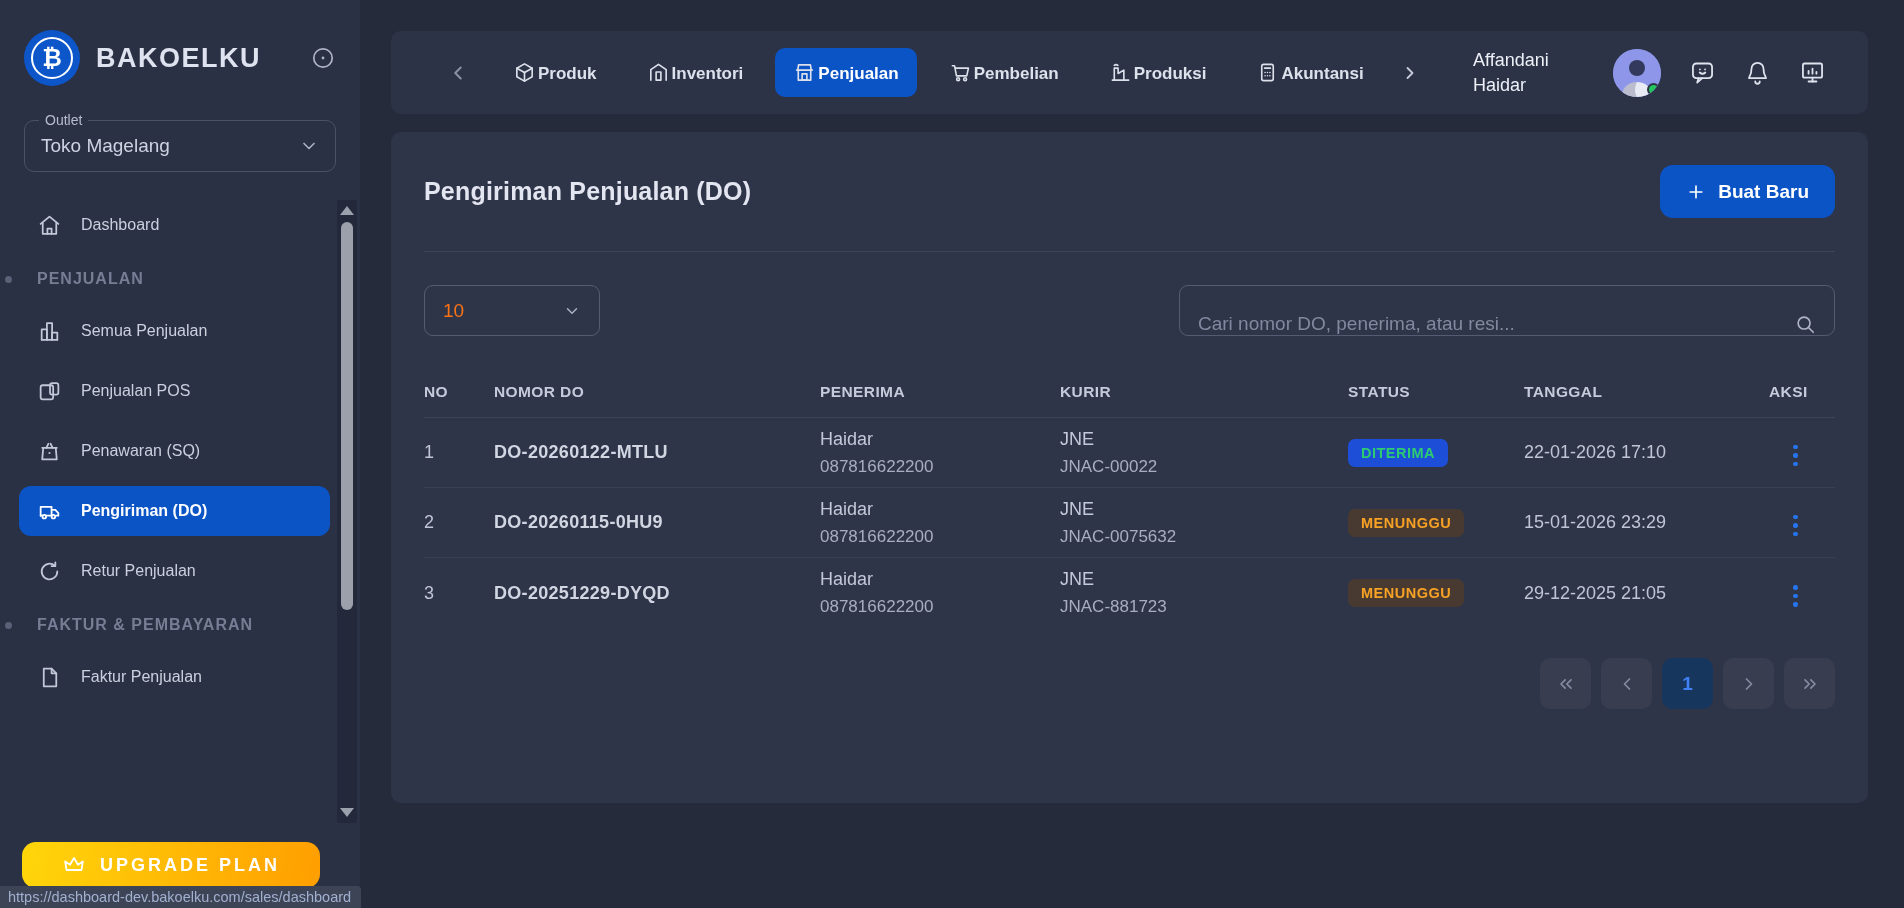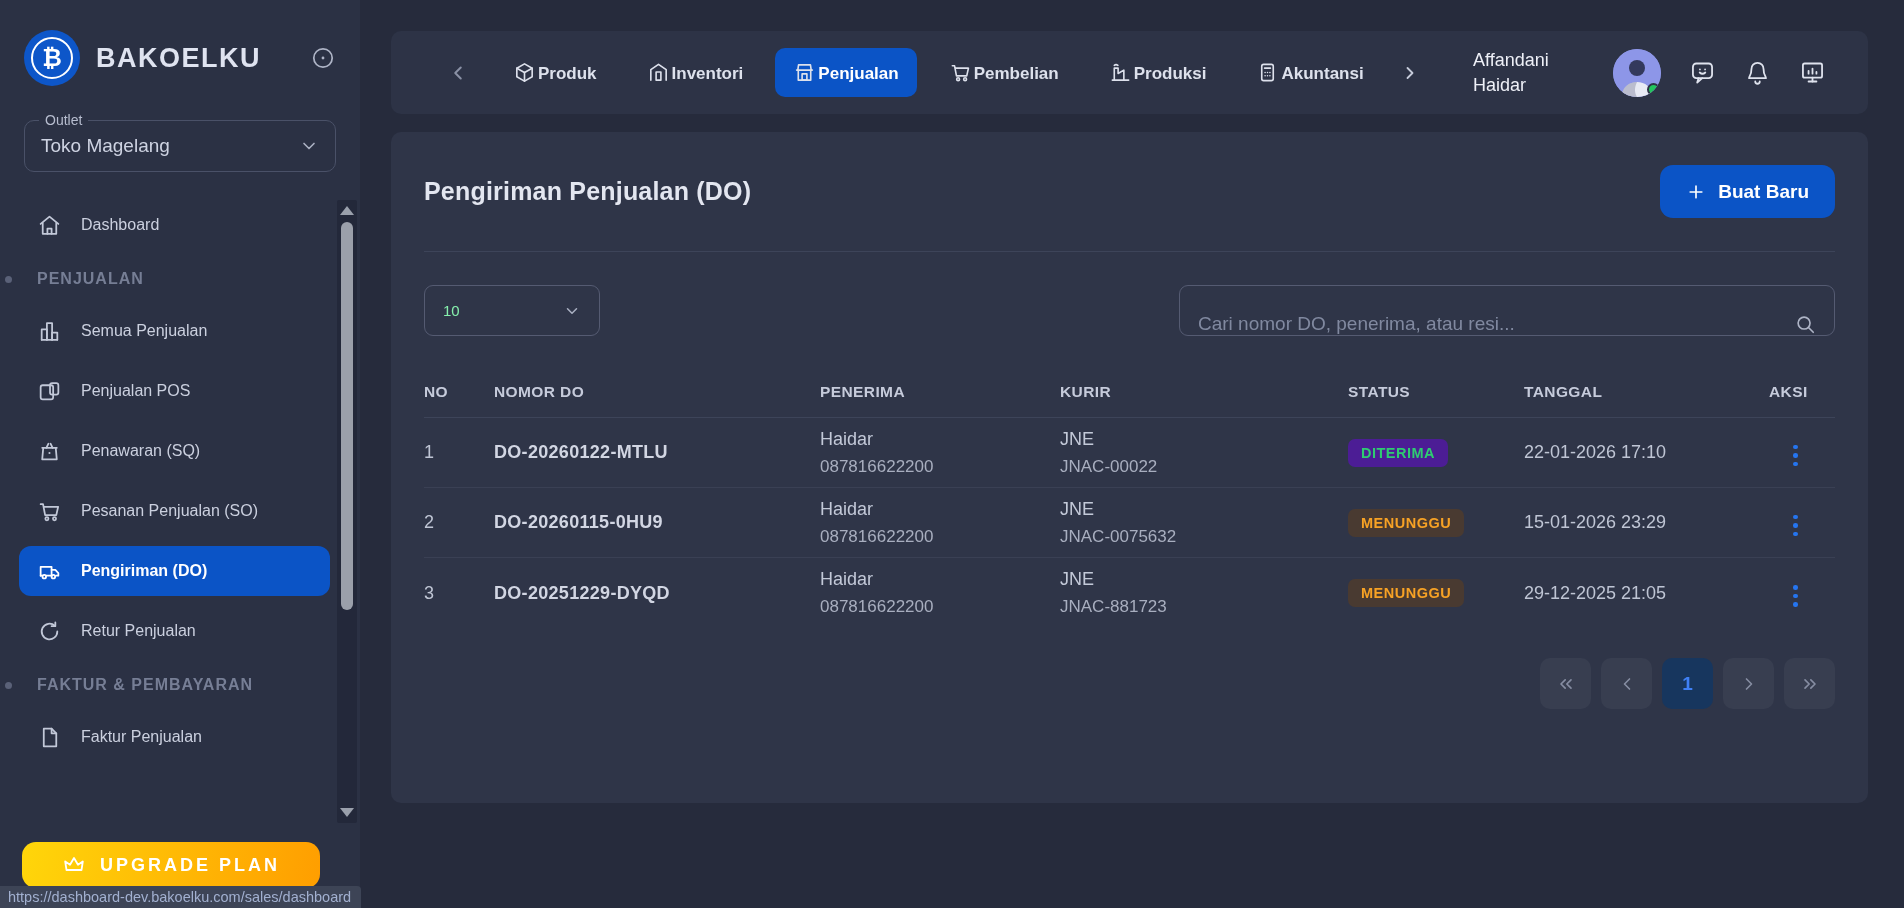--- a/index.html
+++ b/index.html
@@ -71,37 +71,37 @@
 
   
   .card{margin-top:18px;height:671px;background:var(--bg-card);border-radius:10px;display:flex;flex-direction:column;padding:0 33px}
   .card-head{height:120px;display:flex;align-items:center;border-bottom:1px solid var(--divider)}
   .page-title{font-size:25px;font-weight:bold;color:#e3e6f0;letter-spacing:.2px}
   .create-btn{margin-left:auto;height:53px;padding:0 26px;border:none;border-radius:13px;background:var(--accent-blue);color:#fff;
     font-size:19px;font-weight:600;display:flex;align-items:center;gap:12px;cursor:pointer;font-family:inherit}
   .create-btn .plus{width:20px;height:20px}
 
   .toolbar{margin-top:33px;display:flex;align-items:center}
-  .page-size{width:176px;height:51px;border:1px solid #555b72;border-radius:9px;display:flex;align-items:center;padding:0 18px;font-size:15px;color:#86efac;cursor:pointer}
+  .page-size{width:176px;height:51px;border:1px solid #555b72;border-radius:9px;display:flex;align-items:center;padding:0 18px;font-size:19px;color:#f97316;cursor:pointer}
   .page-size .chev{margin-left:auto;width:18px;height:18px;color:#aab0c2}
   .search-box{margin-left:auto;width:656px;height:51px;border:1px solid #555b72;border-radius:9px;display:flex;align-items:flex-end;padding:0 18px}
   .search-box input{flex:1;background:transparent;border:none;outline:none;font-size:19px;color:#ced3e2;font-family:inherit}
   .search-box input::placeholder{color:#8189a0}
   .search-box .s-icon{width:22px;height:22px;color:#aeb4c6;cursor:pointer}
 
   .tbl{margin-top:30px}
   .tbl-row{display:grid;grid-template-columns:70px 326px 240px 288px 176px 245px 1fr;align-items:center}
   .tbl-head{height:52px;border-bottom:1px solid var(--divider);font-size:15.5px;font-weight:bold;letter-spacing:.4px;color:#c6cbdb}
   .tbl-body .tbl-row{height:70px;border-bottom:1px solid #3a4054;font-size:18px;color:#bfc5d4}
   .tbl-body .tbl-row:last-child{border-bottom:none}
   .cell-do{font-weight:bold;color:#d2d6e3;letter-spacing:.3px}
   .cell-two .l1{font-size:18px;color:#c3c9d8}
   .cell-two .l2{margin-top:7px;font-size:17px;color:#a8aebf}
   .badge{display:inline-block;padding:6px 13px;border-radius:7px;font-size:14.5px;font-weight:bold;letter-spacing:.5px}
-  .badge.green{color:var(--status-green);background:#4c1d95}
+  .badge.green{color:var(--status-green);background:#1d4ed8}
   .badge.orange{color:var(--status-orange);background:#493a31}
   .dots{display:inline-flex;flex-direction:column;gap:4px;padding:6px 10px;margin-left:14px;cursor:pointer}
   .dots i{width:4.5px;height:4.5px;border-radius:50%;background:#2575f0}
 
   .pagination{margin-top:30px;display:flex;justify-content:flex-end;gap:10px}
   .pg-btn{width:51px;height:51px;border:none;border-radius:10px;background:#383e50;color:#868da2;display:flex;align-items:center;justify-content:center;cursor:pointer;font-family:inherit}
   .pg-btn svg{width:20px;height:20px}
   .pg-btn.current{background:#17365e;color:#3f80f5;font-size:19px;font-weight:600}
 
   .urlbar{position:absolute;left:0;bottom:0;height:22px;background:#3d4456;border-top-right-radius:4px;
@@ -181,30 +181,20 @@
               <path d="M5 8.5h14"></path>
               <path d="M6 8.5L5 19.5h14l-1-11"></path>
               <path d="M9 8.5L11 4.5"></path>
               <path d="M15 8.5l-2-4"></path>
               <circle cx="12" cy="13.5" r="1" fill="currentColor" stroke="none"></circle>
             </svg>
         </span>
         <span>Penawaran (SQ)</span>
       </div>
 
-      <div class="menu-item">
-        <span class="mi-icon">
-          <svg viewBox="0 0 24 24" fill="none" stroke="currentColor" stroke-width="1.7" stroke-linecap="round" stroke-linejoin="round">
-              <path d="M3.5 5h2.3l2 10.5h10.7l1.8-8H7"></path>
-              <circle cx="9.5" cy="19" r="1.5"></circle>
-              <circle cx="16.8" cy="19" r="1.5"></circle>
-            </svg>
-        </span>
-        <span>Pesanan Penjualan (SO)</span>
-      </div>
 
       <div class="menu-item active">
         <span class="mi-icon">
           <svg viewBox="0 0 24 24" fill="none" stroke="currentColor" stroke-width="1.7" stroke-linecap="round" stroke-linejoin="round">
               <path d="M3.5 16V7.5H14V16"></path>
               <path d="M14 10.5h3.6l2.9 3V16h-2.2"></path>
               <circle cx="7" cy="17" r="1.7"></circle>
               <circle cx="15.7" cy="17" r="1.7"></circle>
               <path d="M3.5 16h1.7M8.8 16H14"></path>
             </svg>

